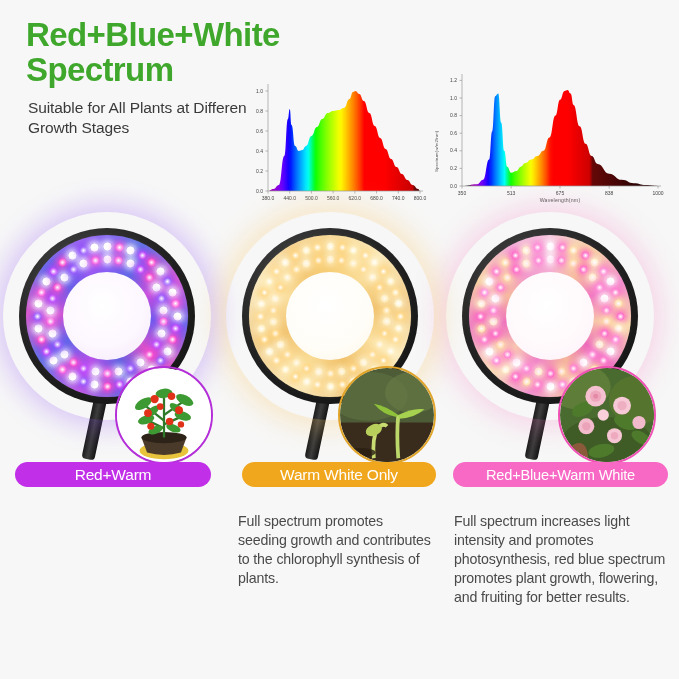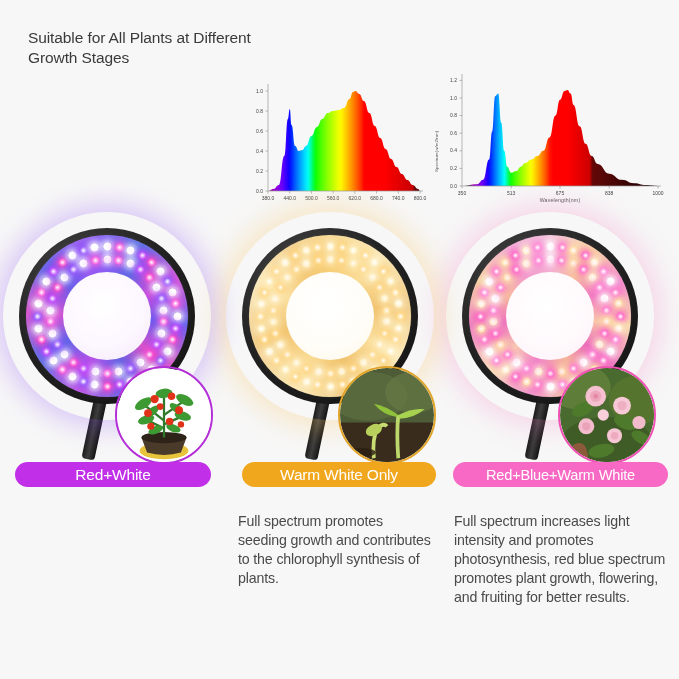--- a/index.html
+++ b/index.html
@@ -157,20 +157,24 @@
   .bt2{left:10px;width:196px;}
   .bt3{left:6px;width:212px;}
 </style>
 </head>
 <body>
 
 <div class="page">
 
   <div class="header">
     <div class="title-block">
+      <h1 class="title">
+        <span>Red+Blue+White</span><br>
+        <span>Spectrum</span>
+      </h1>
       <p class="subtitle">Suitable for All Plants at Different Growth Stages</p>
     </div>
 
     <div class="chart chart1">
       <svg id="svg-chart-1" width="178" height="130">
           <defs>
             <linearGradient id="svg-chart-1-g" x1="0" y1="0" x2="1" y2="0">
               <stop offset="0%" stop-color="rgb(165,0,165)"></stop>
               <stop offset="1.6666666666666667%" stop-color="rgb(163,0,181)"></stop>
               <stop offset="3.3333333333333335%" stop-color="rgb(158,0,197)"></stop>
@@ -450,21 +454,21 @@
                 <circle cx="66" cy="45" r="4.2"></circle>
               <circle cx="46" cy="41" r="3.6"></circle>
                 <circle cx="56" cy="57" r="4"></circle>
               <circle cx="36" cy="62" r="3.8"></circle>
                 <circle cx="68" cy="60" r="3.4"></circle>
             </g>
           </svg>
         </div>
       </div>
       <div class="pill pill1" style="background:#c12fe8;">
-        <span>Red+White</span>
+        <span>Red+Warm</span>
       </div>
     </div>
 
     <div class="col col3">
       <div class="lampwrap">
         <div class="stem" style="left:84px;top:168px;transform:rotate(12deg);"></div>
         <div class="ring r3">
           <div class="glow"></div>
           <div class="rim"></div>
           <div class="band"></div>

